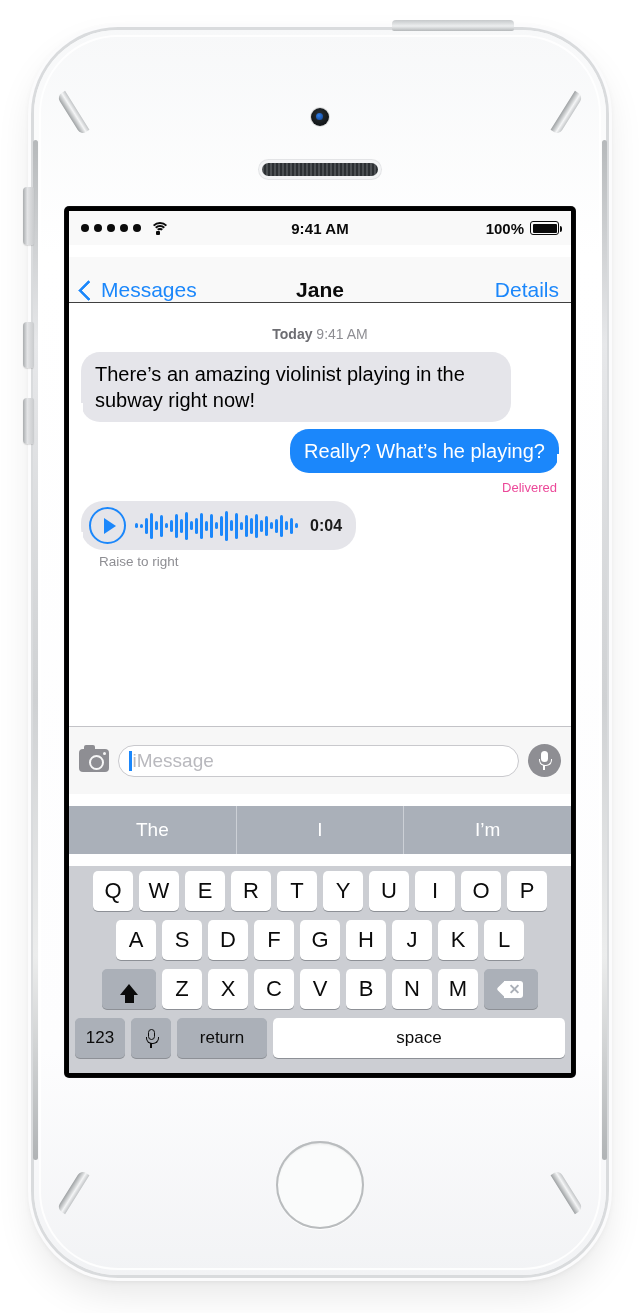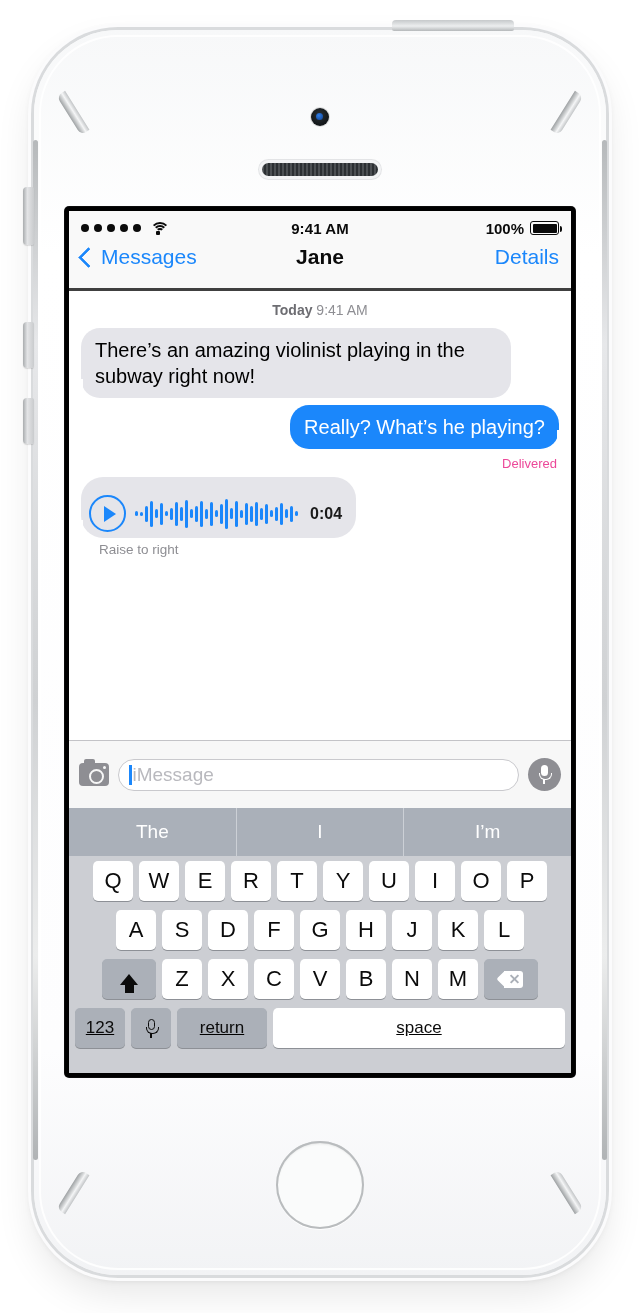--- a/index.html
+++ b/index.html
@@ -60,21 +60,21 @@
   .home{position:absolute;left:50%;bottom:46px;margin-left:-44px;width:88px;height:88px;
        border-radius:50%;background:#fafbfb;
        box-shadow:inset 0 0 0 2px #b9bcbe, inset 0 2px 3px rgba(0,0,0,.16),
                   0 1px 0 rgba(255,255,255,.9);}
 
   
   .screen{position:absolute;left:31px;top:177px;width:510px;height:870px;
           background:#000;border-radius:4px;padding:4px;box-sizing:border-box;
           box-shadow:0 0 0 1px #0c0c0c;}
   .vp{position:relative;width:502px;height:862px;background:#fff;overflow:hidden;
-      display:flex;flex-direction:column;}
+      display:flex;flex-direction:column;gap:12px;}
 
   
   .statusbar{height:34px;background:#f9f9f9;display:flex;align-items:center;
              padding:0 12px;box-sizing:border-box;position:relative;flex:0 0 auto;}
   .sb-left{display:flex;align-items:center;gap:5px;}
   .dot{width:8px;height:8px;border-radius:50%;background:#0b0b0b;display:block;}
   .wifi{width:17px;height:13px;position:relative;margin-left:3px;}
   .wifi i{position:absolute;left:50%;border:2.2px solid #0b0b0b;border-bottom-color:transparent;
           border-left-color:transparent;border-right-color:transparent;border-radius:50%;}
   .wifi i.a{width:16px;height:16px;margin-left:-8px;top:0;}
@@ -86,22 +86,22 @@
            font-weight:bold;color:#0b0b0b;letter-spacing:.1px;}
   .sb-right{margin-left:auto;display:flex;align-items:center;gap:6px;position:relative;z-index:2;}
   .sb-pct{font-size:15px;font-weight:bold;color:#0b0b0b;}
   .batt{width:29px;height:14px;border:1.6px solid #0b0b0b;border-radius:3px;position:relative;
         padding:1.5px;box-sizing:border-box;}
   .batt b{display:block;height:100%;background:#0b0b0b;border-radius:1px;}
   .batt:after{content:"";position:absolute;right:-4px;top:4px;width:2.5px;height:6px;
         background:#0b0b0b;border-radius:0 2px 2px 0;}
 
   
-  .navbar{height:46px;background:#f9f9f9;border-bottom:3px solid #404040;
-          display:flex;align-items:flex-start;padding:0 12px;box-sizing:border-box;
+  .navbar{height:46px;background:#f9f9f9;border-bottom:1px solid #404040;
+          display:flex;align-items:flex-end;padding:0 12px;box-sizing:border-box;
           position:relative;flex:0 0 auto;}
   .nav-back{display:flex;align-items:center;gap:5px;color:#1b87fb;font-size:21px;cursor:pointer;}
   .chev{width:12px;height:12px;border-left:3.4px solid #1b87fb;border-bottom:3.4px solid #1b87fb;
         transform:rotate(45deg);border-radius:1px;display:block;}
   .nav-title{position:absolute;left:0;right:0;text-align:center;font-size:21px;
              font-weight:bold;color:#0b0b0b;}
   .nav-details{margin-left:auto;color:#1b87fb;font-size:21px;position:relative;z-index:2;cursor:pointer;}
 
   
   .convo{flex:1 1 auto;background:#fff;padding:8px 12px 0;box-sizing:border-box;
@@ -123,21 +123,21 @@
   .bubble.out:before{content:"";position:absolute;right:-6px;bottom:0;width:18px;height:19px;
           background:#1b87fb;border-bottom-left-radius:16px 14px;z-index:-1;}
   .bubble.out:after{content:"";position:absolute;right:-8px;bottom:0;width:10px;height:19px;
           background:#fff;border-bottom-left-radius:12px;}
 
   .delivered{text-align:right;font-size:13px;color:#ec4899;margin:1px 2px 6px 0;}
 
   
   .audio-wrap{display:flex;flex-direction:column;align-items:flex-start;}
   .audio{display:flex;align-items:center;gap:9px;background:#e5e5ea;border-radius:22px;
-         padding:18px 14px 6px 8px;position:relative;}
+         padding:6px 14px 6px 8px;position:relative;}
   .audio:before{content:"";position:absolute;left:-6px;bottom:0;width:18px;height:18px;
          background:#e5e5ea;border-bottom-right-radius:16px 14px;z-index:-1;}
   .audio:after{content:"";position:absolute;left:-8px;bottom:0;width:10px;height:18px;
          background:#fff;border-bottom-right-radius:12px;}
   .play{width:33px;height:33px;border-radius:50%;border:2.2px solid #1b87fb;
         display:flex;align-items:center;justify-content:center;flex:0 0 auto;cursor:pointer;}
   .play i{display:block;width:0;height:0;border-left:12px solid #1b87fb;
         border-top:8px solid transparent;border-bottom:8px solid transparent;margin-left:4px;}
   .wave{display:flex;align-items:center;gap:2px;height:30px;}
   .wave s{display:block;width:3px;background:#1b87fb;border-radius:1.5px;text-decoration:none;}
@@ -169,21 +169,21 @@
 
   
   .predict{flex:0 0 auto;height:48px;display:flex;background:#aab0b9;}
   .pcell{flex:1 1 0;display:flex;align-items:center;justify-content:center;
          color:#fff;font-size:19px;cursor:pointer;}
   .pcell + .pcell{border-left:1.5px solid #ccd0d6;}
 
   
   .keyboard{flex:0 0 auto;background:#ccced3;padding:5px 3px 5px;box-sizing:border-box;}
   .krow{display:flex;justify-content:center;margin-bottom:9px;}
-  .krow:last-child{margin-bottom:20px;text-decoration:underline;}
+  .krow:last-child{margin-bottom:10px;}
   .key{height:40px;min-width:40px;background:#fff;border-radius:5px;
        box-shadow:0 1px 0 #8d9096;display:flex;align-items:center;justify-content:center;
        font-size:22px;color:#0b0b0b;margin:0 3px;cursor:pointer;flex:0 0 auto;}
   .key.dark{background:#abb0b8;box-shadow:0 1px 0 #8d9096;}
   .row2{padding:0 19px;}
   .key.wide{min-width:54px;}
   .key.fn{font-size:17px;}
   .key.space{flex:1 1 auto;min-width:0;}
   .key.ret{min-width:90px;font-size:17px;}
   .key.num{min-width:50px;font-size:17px;}

